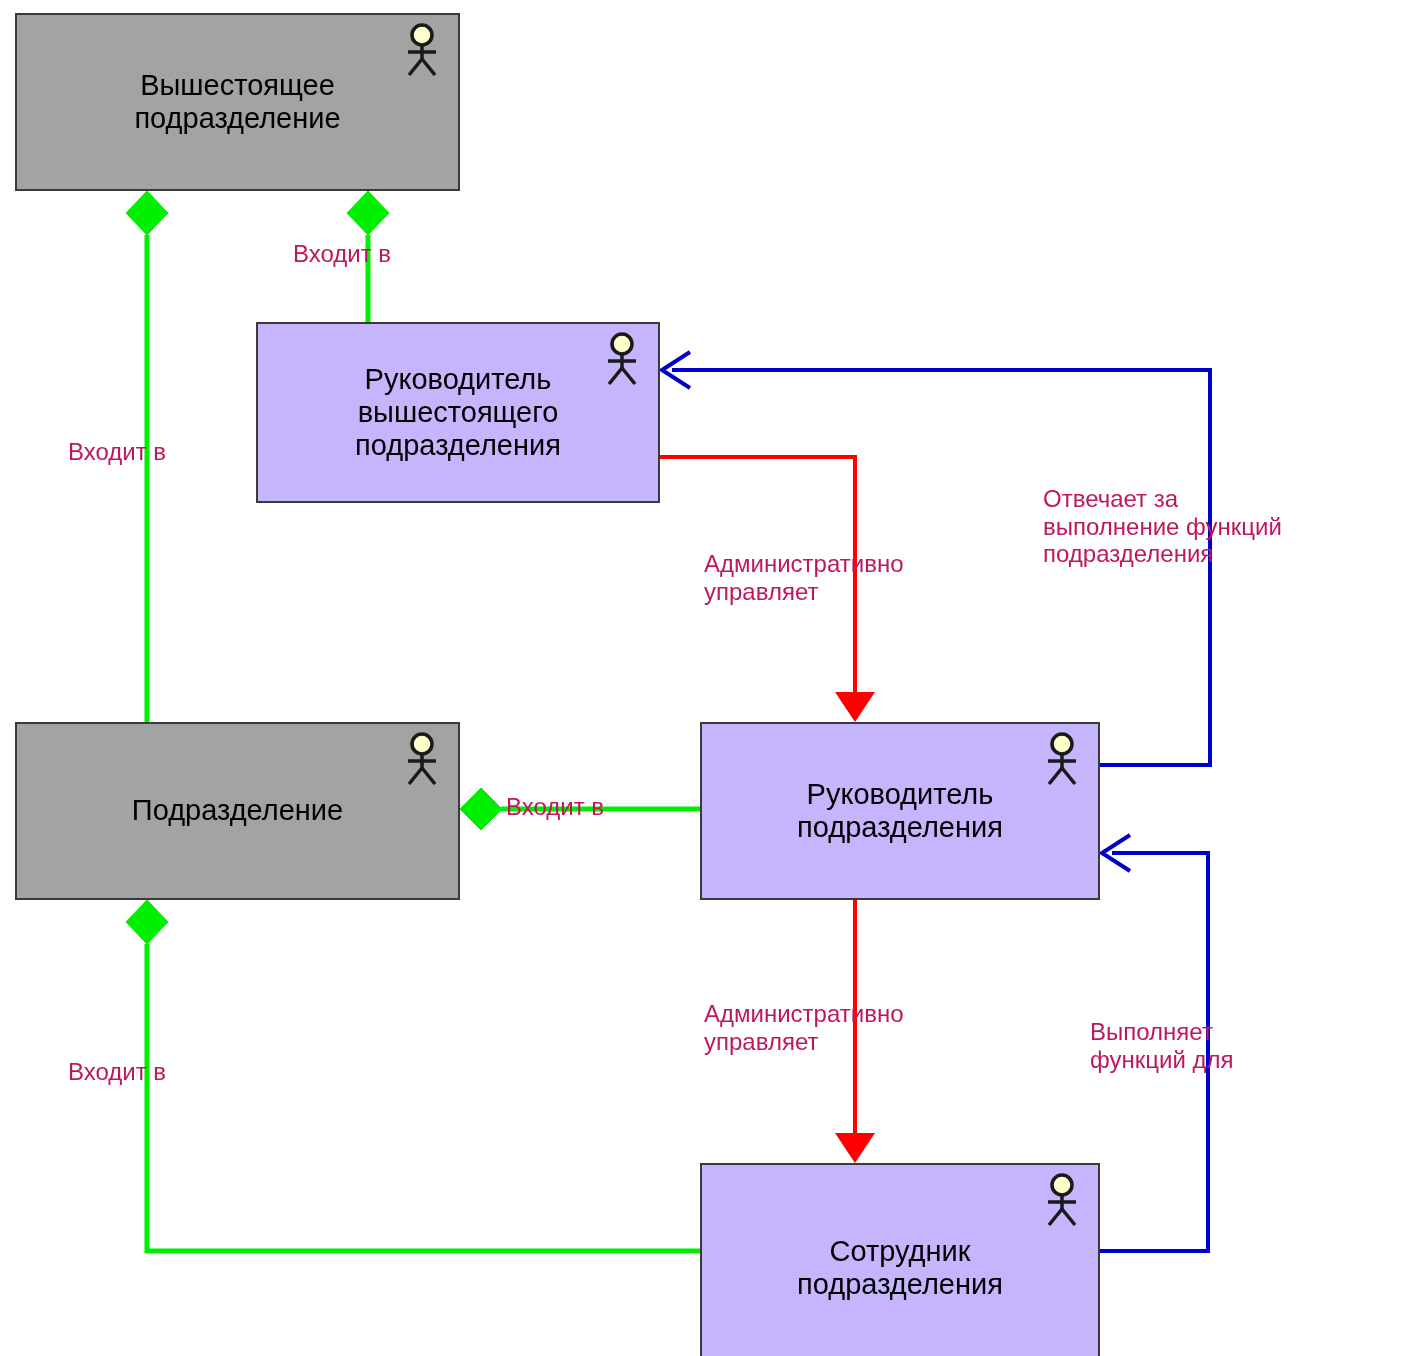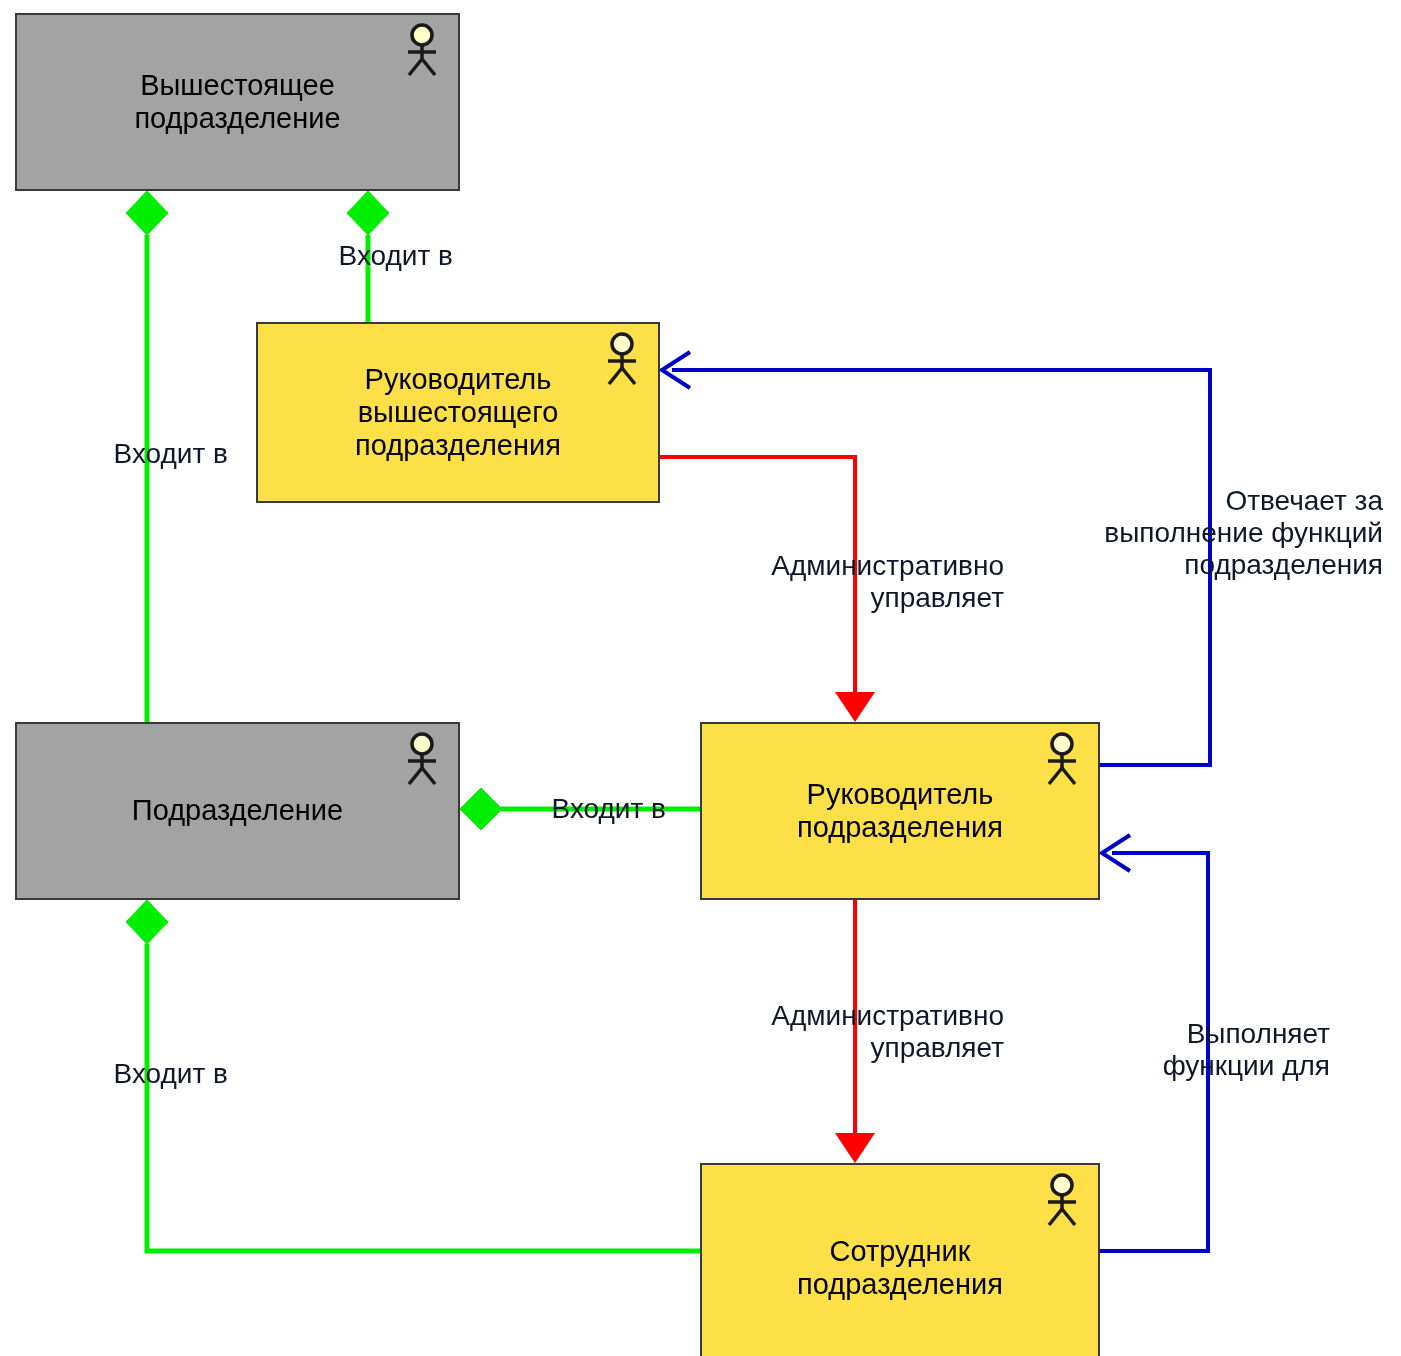--- a/index.html
+++ b/index.html
@@ -27,40 +27,40 @@
   .node {
     position: absolute;
     box-sizing: border-box;
     border: 2px solid #3a3a3a;
     display: flex;
     align-items: center;
     justify-content: center;
     text-align: center;
   }
   .node.cyan { background: #a3a3a3; }
-  .node.yellow { background: #fde047; }
+  .node.yellow { background: #c4b5fd; }
   .node-label {
     font-size: 29px;
     line-height: 1.14;
     color: #000000;
     white-space: pre-line;
     padding: 0 8px;
     pointer-events: none;
   }
   .actor-icon {
     position: absolute;
     width: 44px;
     height: 56px;
   }
   .edge-label {
     position: absolute;
-    font-size: 28px;
+    font-size: 24px;
     line-height: 1.15;
-    color: #0f172a;
-    text-align: right;
+    color: #be185d;
+    text-align: left;
     white-space: pre-line;
     background: transparent;
   }
 </style>
 </head>
 <body>
 
 <div id="canvas">
 
   <svg class="layer" viewBox="0 0 1401 1356">
@@ -179,15 +179,15 @@
 управляет</div>
 
   <div class="edge-label" style="left:704px; top:1000px; width:300px;">Административно
 управляет</div>
 
   <div class="edge-label" style="left:1043px; top:485px; width:340px;">Отвечает за
 выполнение функций
 подразделения</div>
 
   <div class="edge-label" style="left:1090px; top:1018px; width:240px;">Выполняет
-функции для</div>
+функций для</div>
 
 </div>
 
 </body></html>

